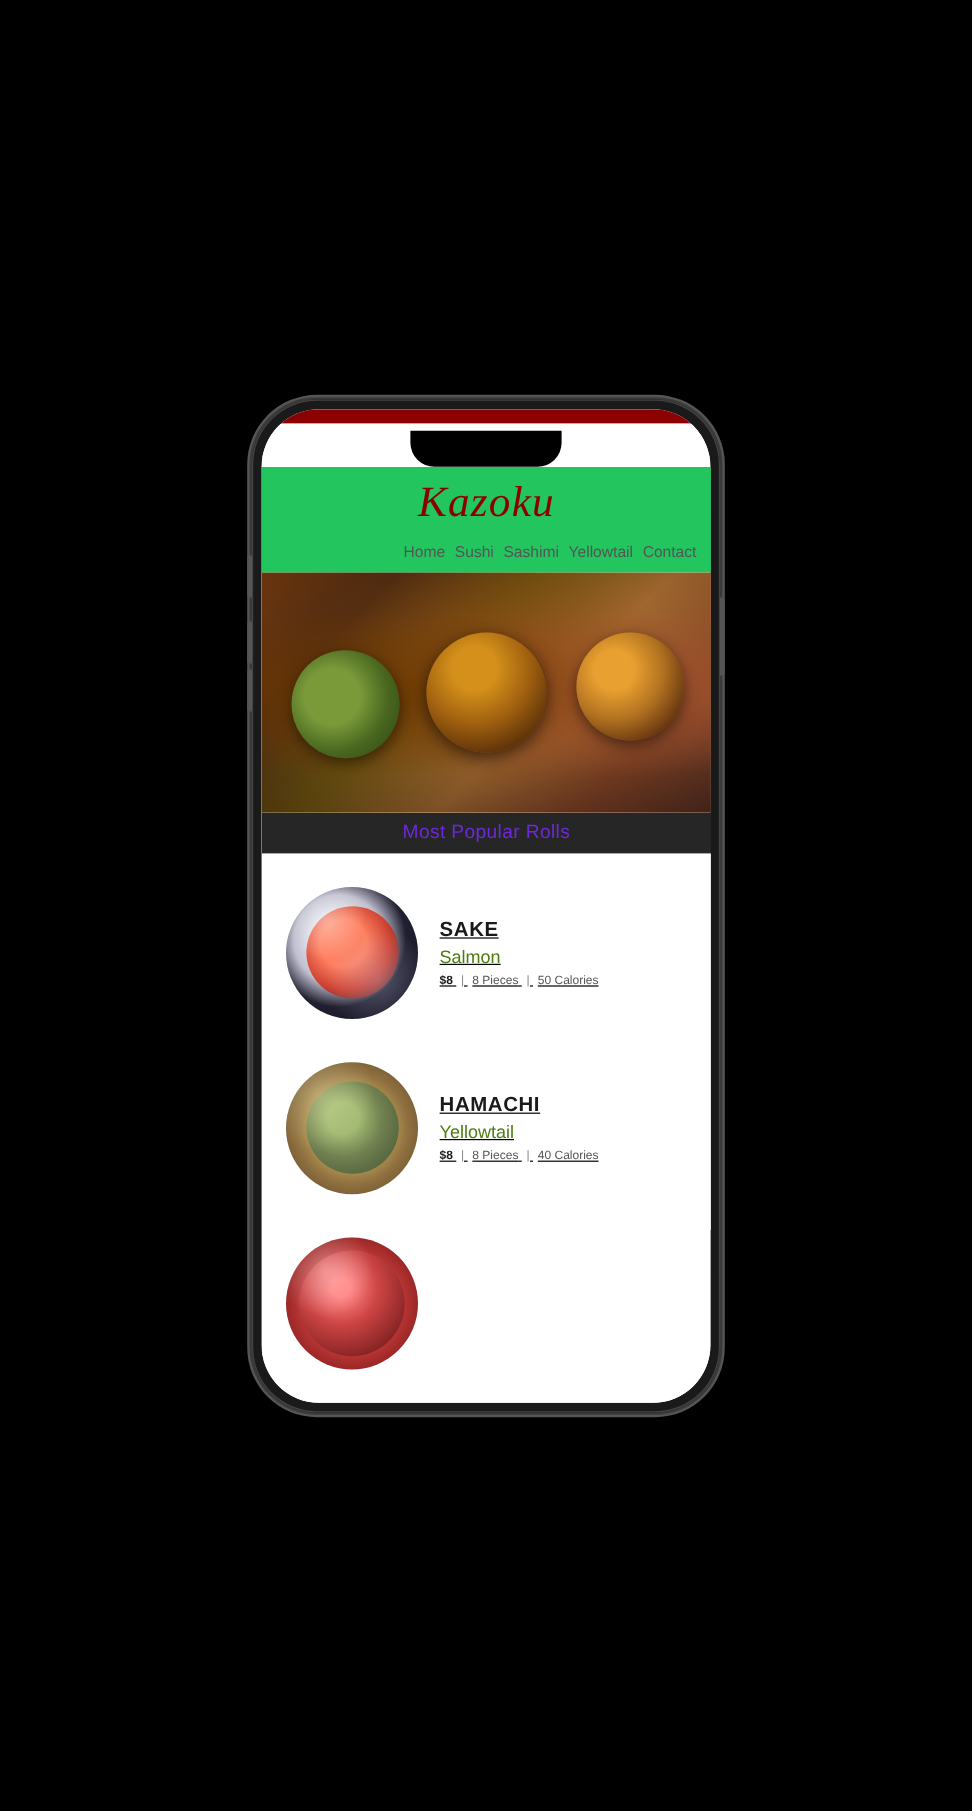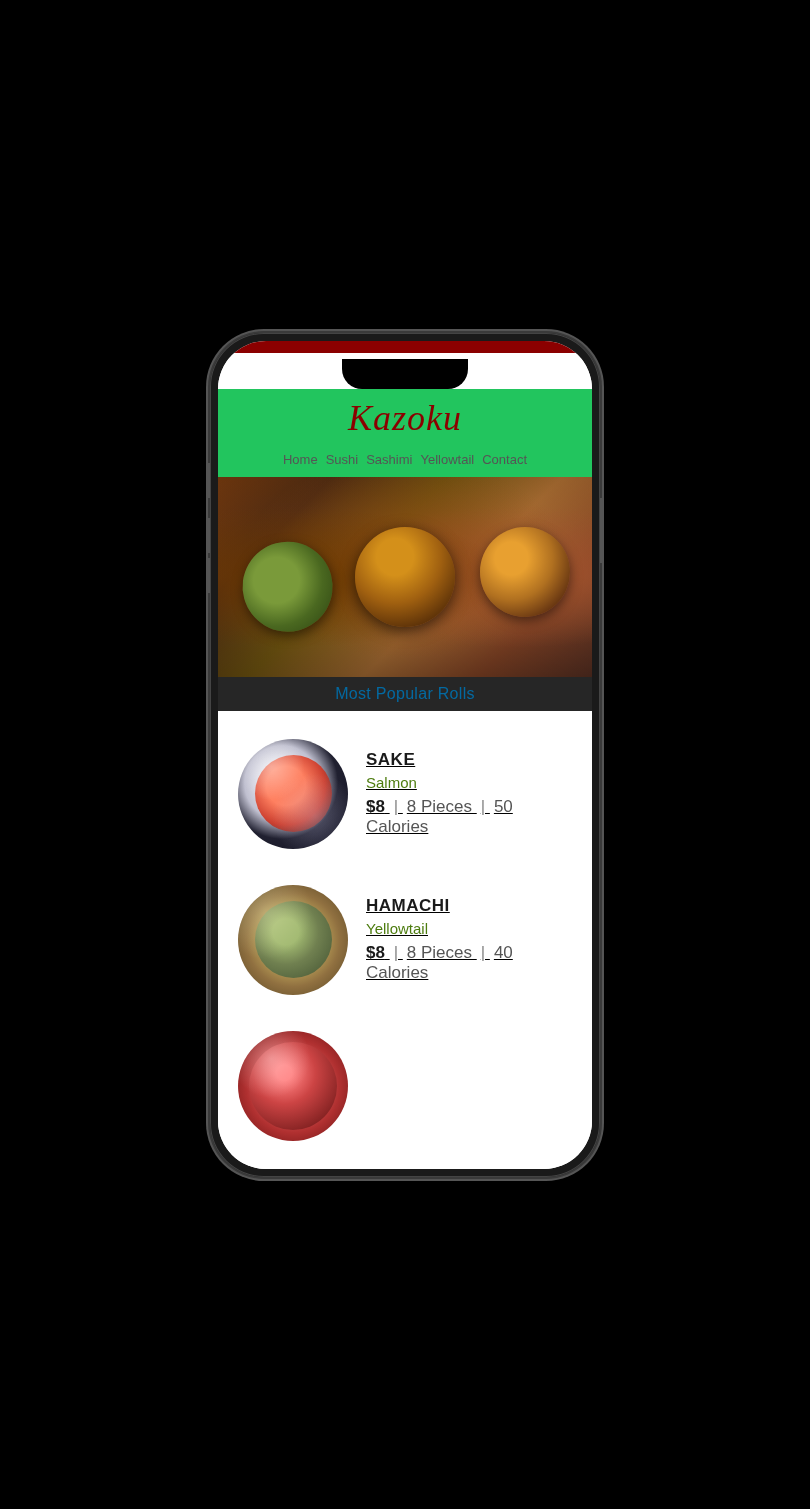--- a/index.html
+++ b/index.html
@@ -98,21 +98,21 @@
       font-family: Georgia, 'Times New Roman', serif;
       font-style: italic;
       font-size: 36px;
       color: #8b0000;
       letter-spacing: 1px;
       line-height: 1.2;
     }
 
     .nav {
       display: flex;
-      justify-content: center;
+      justify-content: flex-end;
       padding: 10px 8px 8px;
       border-bottom: none;
     }
 
     .nav-item {
       font-size: 13px;
       color: #555;
       cursor: pointer;
       padding: 2px 4px;
     }
@@ -175,21 +175,21 @@
     }
 
     .roll-3 {
       background: radial-gradient(circle at 35% 35%, #e8a030 20%, #b07020 50%, #603010 80%);
       box-shadow: 0 4px 12px rgba(0,0,0,0.5);
       transform: translateY(-5px);
     }
 
     .hero-label {
       background: rgba(0,0,0,0.85);
-      color: #0369a1;
+      color: #6d28d9;
       text-align: center;
       font-size: 16px;
       padding: 8px;
       font-weight: 400;
       letter-spacing: 0.3px;
     }
 
     
     .menu-list {
       background: #fff;
@@ -288,21 +288,21 @@
       text-transform: uppercase;
     }
 
     .item-subtitle {
       font-size: 15px;
       color: #4d7c0f;
       margin-bottom: 6px;
     }
 
     .item-details {
-      font-size: 17px;
+      font-size: 10px;
       color: #333;
     }
 
     .item-price {
       font-weight: 700;
       color: #1a1a1a;
     }
 
     .item-divider {
       color: #888;

